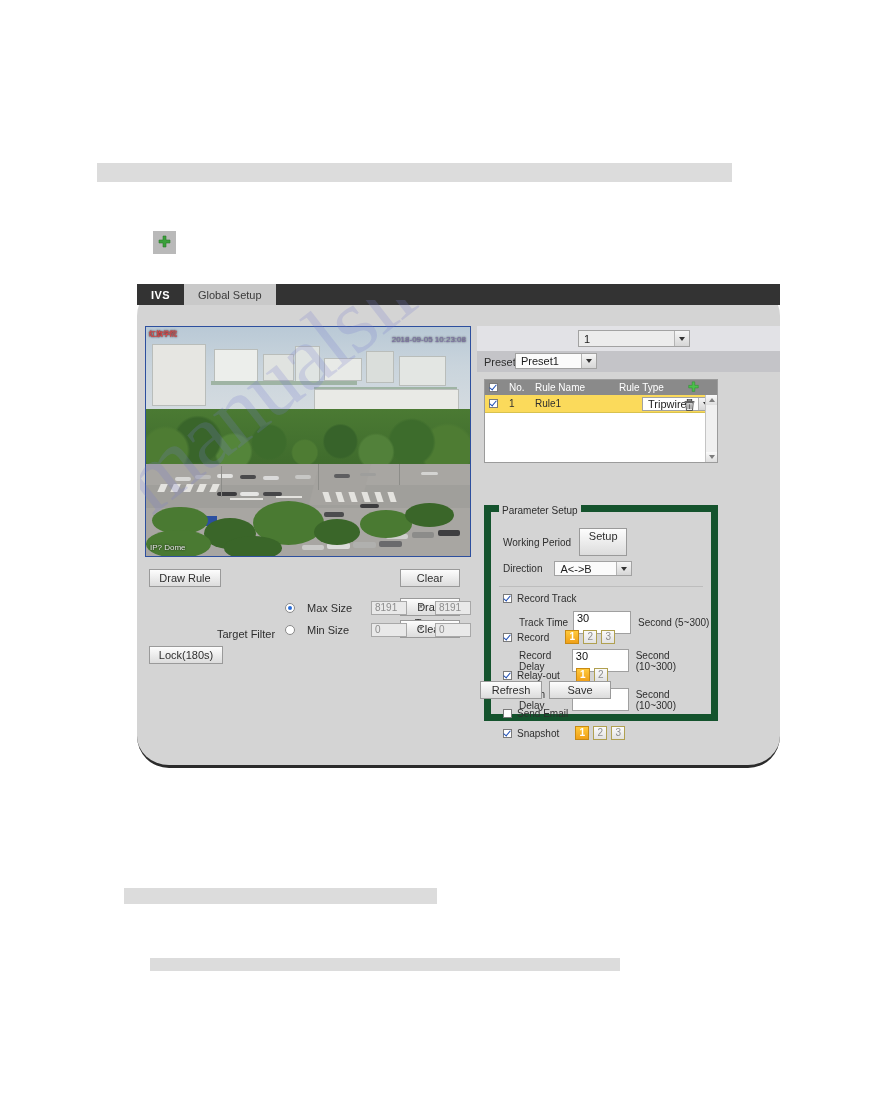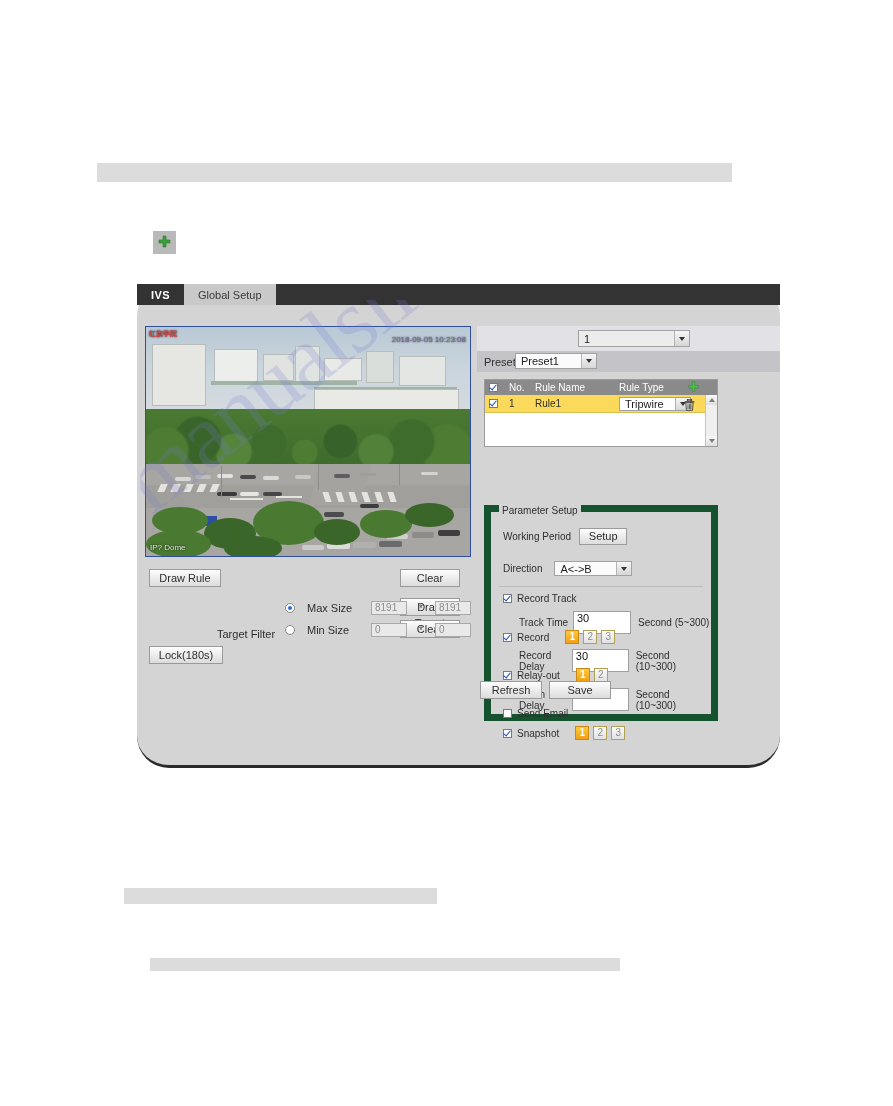--- a/index.html
+++ b/index.html
@@ -102,55 +102,55 @@
     display:flex;align-items:center;justify-content:space-between;box-sizing:border-box;
     padding:0 0 0 5px;cursor:pointer;}
   .select .arrowbox{width:14px;height:100%;border-left:1px solid #b4b4b4;
     background:linear-gradient(#f6f6f6,#d6d6d6);display:flex;align-items:center;justify-content:center;}
   .caret{width:0;height:0;border-left:3px solid transparent;border-right:3px solid transparent;
     border-top:4px solid #333;}
   #sel-channel{position:absolute;left:101px;top:4px;width:112px;height:17px;background:#ececec;}
   #sel-preset{position:absolute;left:38px;top:2px;width:82px;height:16px;}
 
   
-  #rule-table{position:absolute;left:7px;top:74px;width:234px;height:68px;
+  #rule-table{position:absolute;left:7px;top:74px;width:234px;height:84px;
     border:1px solid #9b9b9b;background:#ffffff;box-sizing:border-box;}
   #rule-head{height:15px;background:#8a8a8a;color:#ffffff;font-size:10px;
     display:flex;align-items:center;position:relative;}
   .chk{width:9px;height:9px;border:1px solid #7a7a7a;background:#fff;box-sizing:border-box;
     position:relative;flex:none;cursor:pointer;}
   .chk.on::after{content:"";position:absolute;left:1px;top:-1px;width:3px;height:6px;
     border:solid #1f4fb5;border-width:0 1.6px 1.6px 0;transform:rotate(40deg);}
   #rule-head .chk{margin-left:4px;}
   #th-no{margin-left:11px;width:26px;}
   #th-name{width:84px;}
   #th-type{}
   #add-rule-icon{position:absolute;right:17px;top:1px;}
   #rule-row{height:17px;background:#fbda5b;display:flex;align-items:center;position:relative;
     border-bottom:1px solid #d8c24f;}
   #rule-row .chk{margin-left:4px;}
   #td-no{margin-left:11px;width:26px;font-size:10px;color:#2e2e2e;}
   #td-name{width:84px;font-size:10px;color:#2e2e2e;}
-  #sel-ruletype{width:72px;height:14px;background:#fff;}
+  #sel-ruletype{width:72px;height:14px;background:#fff;margin-left:23px;}
   #trash-icon{position:absolute;right:22px;top:2px;cursor:pointer;}
   #rule-scroll{position:absolute;right:0;top:15px;width:11px;bottom:0;background:#f0f0f0;
     border-left:1px solid #c4c4c4;display:flex;flex-direction:column;justify-content:space-between;}
   .sb-arrow{width:11px;height:10px;background:linear-gradient(#fafafa,#dedede);
     display:flex;align-items:center;justify-content:center;cursor:pointer;}
   .sb-up{width:0;height:0;border-left:3px solid transparent;border-right:3px solid transparent;border-bottom:4px solid #7d7d7d;}
   .sb-dn{width:0;height:0;border-left:3px solid transparent;border-right:3px solid transparent;border-top:4px solid #7d7d7d;}
 
   
   #param{position:absolute;left:7px;top:168px;width:234px;height:216px;
     border:7px solid #14532d;box-sizing:border-box;margin-top:32px;}
   #param-legend{position:absolute;left:8px;top:-7px;background:#d4d4d4;padding:0 3px;
     font-size:10px;color:#2e2e2e;}
   .prow{position:absolute;display:flex;align-items:center;font-size:10px;color:#2e2e2e;}
   #p-working{left:12px;top:16px;gap:8px;}
-  #btn-setup{width:48px;height:17px;line-height:15px;}
+  #btn-setup{width:48px;height:28px;line-height:15px;}
   #p-direction{left:12px;top:49px;gap:12px;}
   #sel-direction{width:78px;height:15px;}
   .divider{position:absolute;left:8px;right:8px;height:1px;background:#bdbdbd;}
   #div-1{top:74px;}
   #p-alarmtrack{left:12px;top:81px;gap:5px;}
   #p-tracktime{left:28px;top:99px;gap:0;}
   .txt{border:1px solid #a0a0a0;background:#ffffff;font-size:11px;color:#111;
     padding:0 3px;box-sizing:border-box;height:23px;line-height:13px;}
   #in-tracktime{width:58px;}
   #in-recorddelay{width:58px;}

